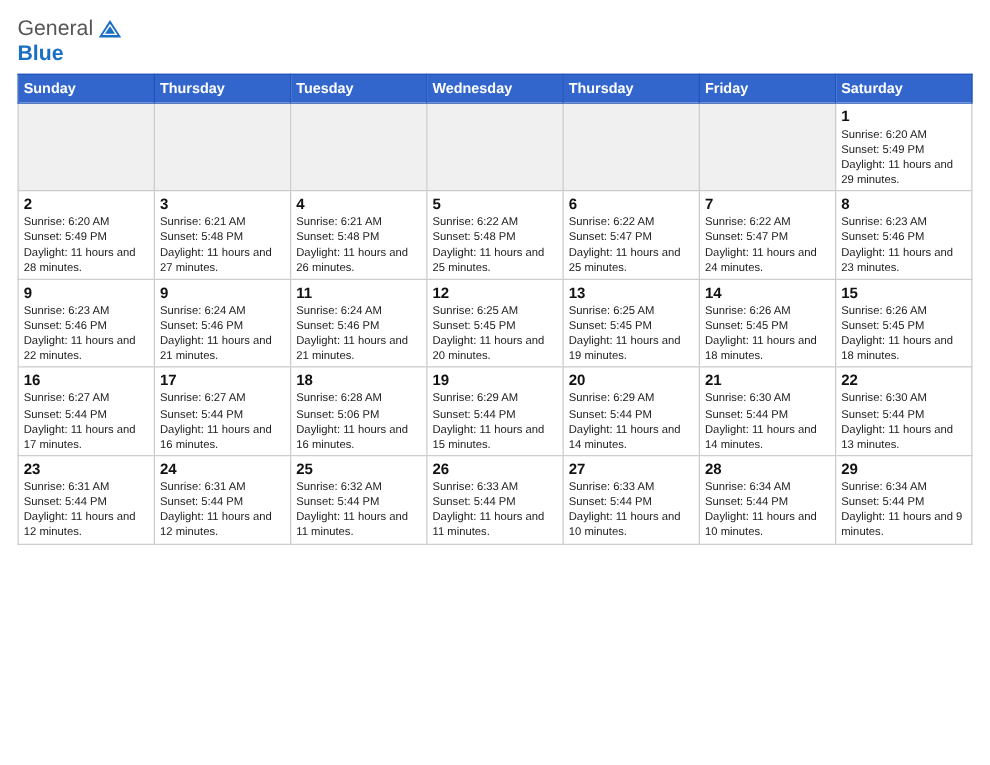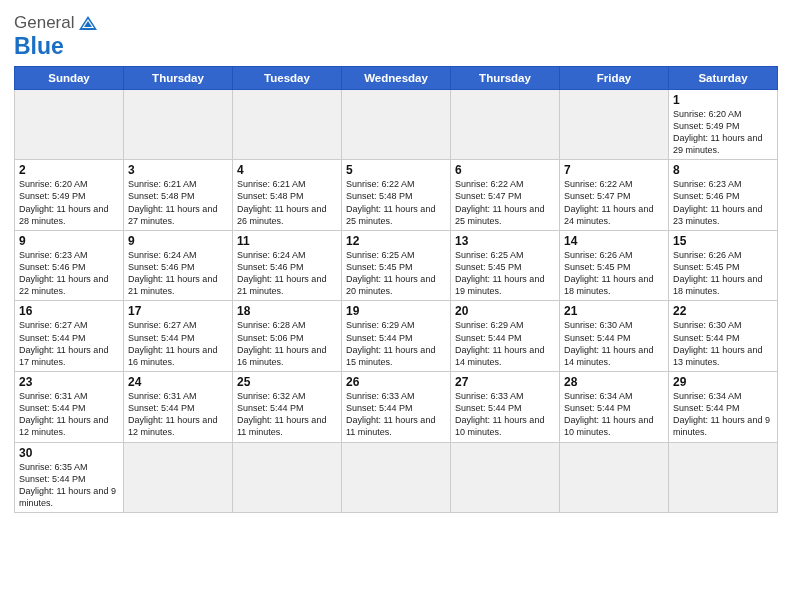--- a/index.html
+++ b/index.html
@@ -31,21 +31,21 @@
     }
     .logo-text {
       display: flex;
       align-items: center;
       font-size: 18px;
       font-weight: normal;
       color: #555;
       line-height: 1.1;
     }
     .logo-general { color: #555; font-size: 17px; }
-    .logo-blue { color: #1a6fc4; font-size: 23px; font-weight: bold; }
+    .logo-blue { color: #1a6fc4; font-size: 17px; font-weight: bold; }
     .logo-icon {
       margin-left: 3px;
       width: 22px;
       height: 18px;
     }
     .title-block {
       text-align: right;
     }
     .month-title {
       font-size: 36px;
@@ -63,21 +63,21 @@
       border-collapse: collapse;
       flex: 1;
       table-layout: fixed;
     }
     .calendar th {
       background: #3366cc;
       color: #fff;
       font-size: 11.5px;
       font-weight: bold;
       padding: 5px 4px;
-      text-align: center;
+      text-align: left;
       border: 1px solid #2255bb;
     }
     .calendar td {
       border: 1px solid #ccc;
       vertical-align: top;
       padding: 3px 4px;
       font-size: 9.5px;
       color: #222;
       background: #fff;
       width: 14.28%;
@@ -324,29 +324,15 @@
 Sunset: 5:44 PM
 Daylight: 11 hours and 10 minutes.</div>
           </td>
           <td>
             <span class="day-num">29</span>
             <div class="day-info" style="white-space: pre-line;">Sunrise: 6:34 AM
 Sunset: 5:44 PM
 Daylight: 11 hours and 9 minutes.</div>
           </td>
         </tr>
-        <tr class="last-row">
-          <td class="has-data">
-            <span class="day-num">30</span>
-            <div class="day-info" style="white-space: pre-line;">Sunrise: 6:35 AM
-Sunset: 5:44 PM
-Daylight: 11 hours and 9 minutes.</div>
-          </td>
-          <td class="empty"></td>
-          <td class="empty"></td>
-          <td class="empty"></td>
-          <td class="empty"></td>
-          <td class="empty"></td>
-          <td class="empty"></td>
-        </tr>
       </tbody>
   </table>
 </div>
 
 </body></html>

